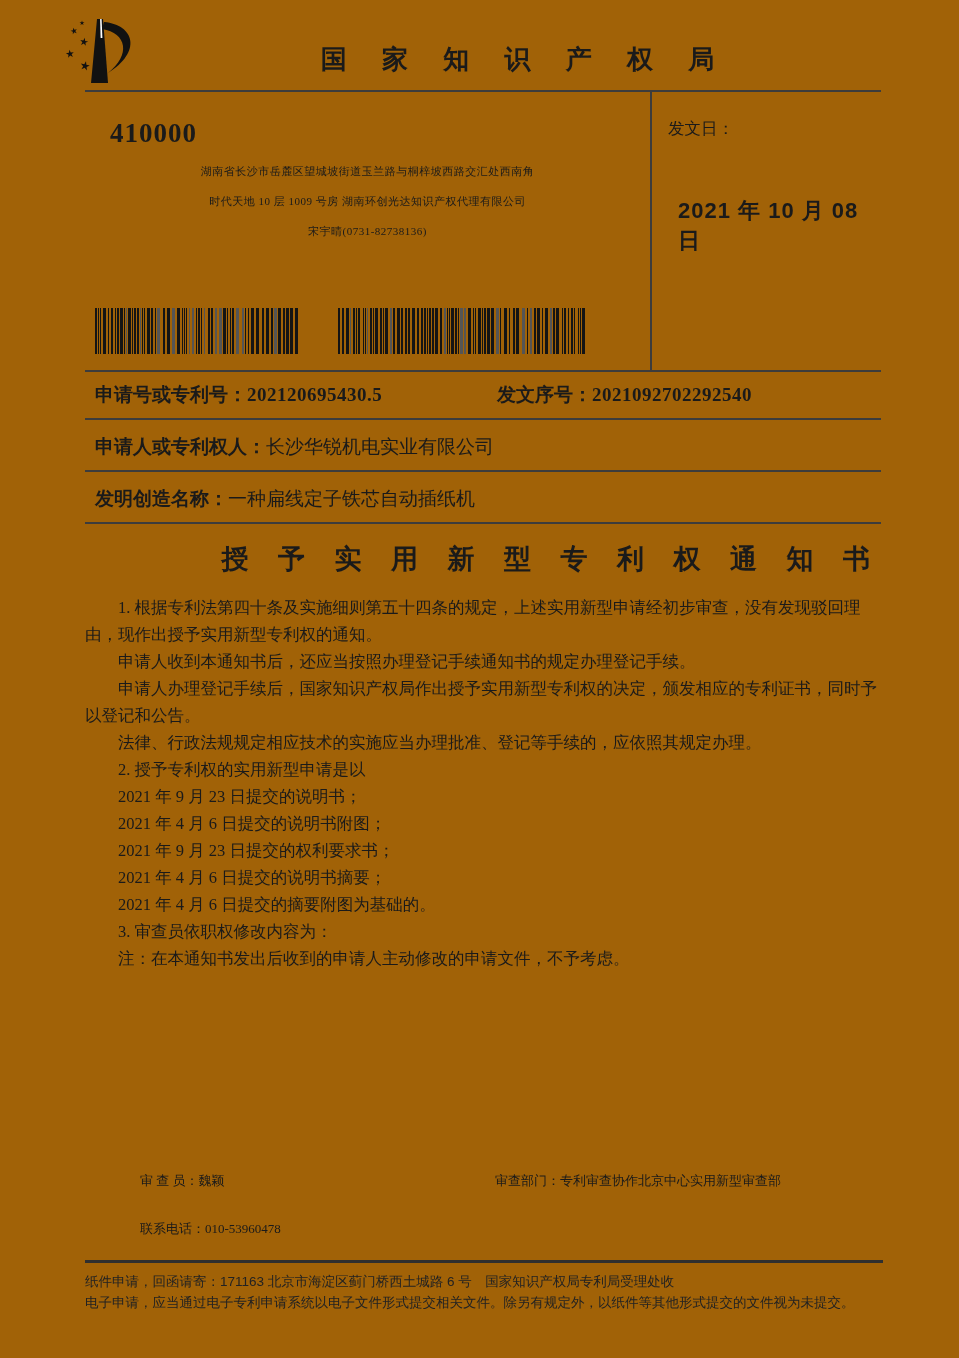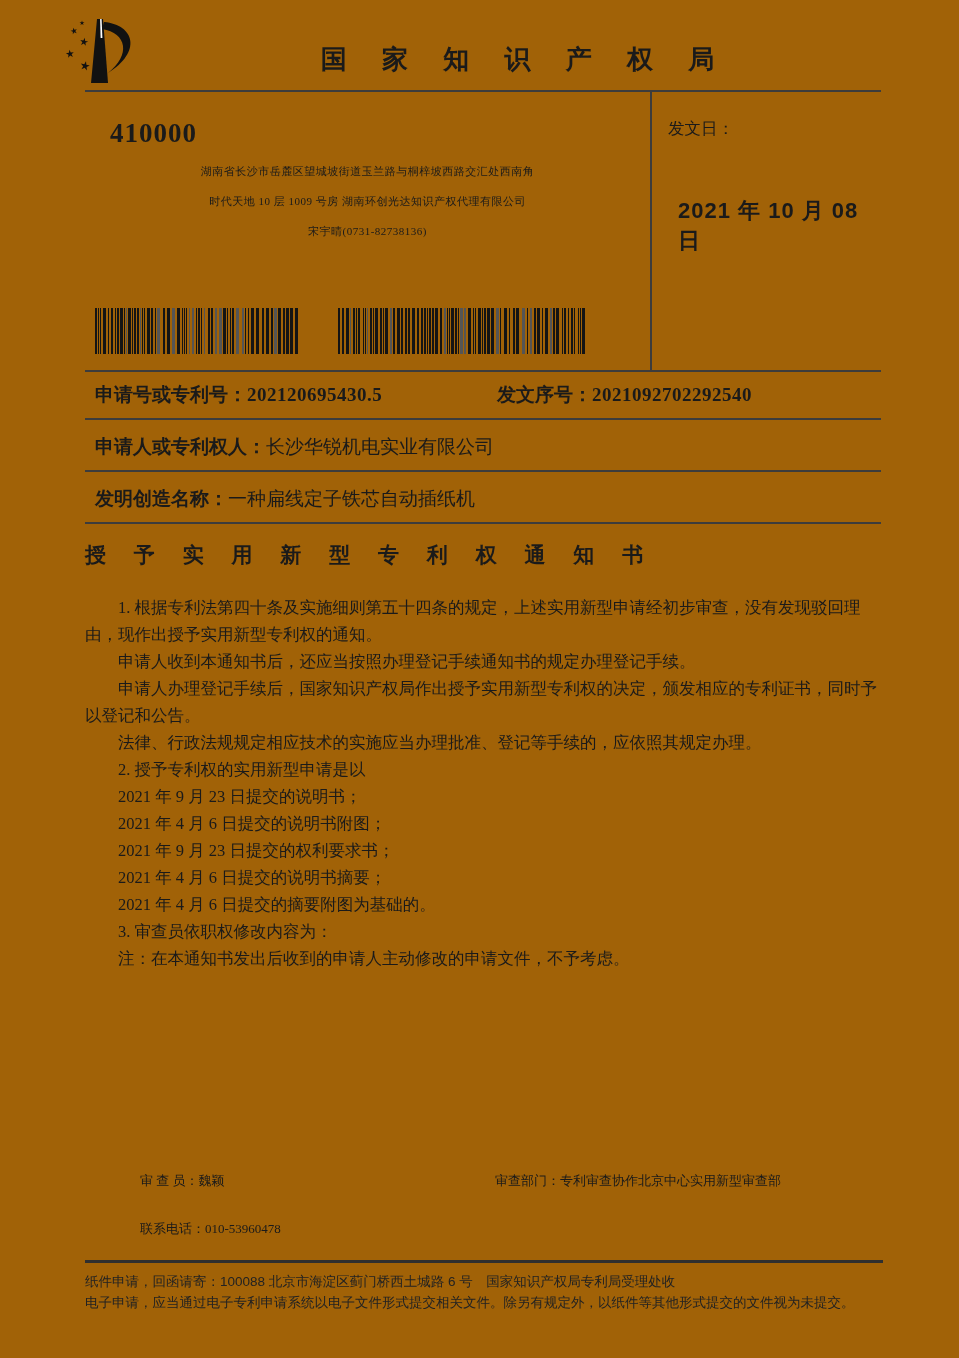--- a/index.html
+++ b/index.html
@@ -43,23 +43,23 @@
   
   .fields{position:absolute;left:85px;top:368px;width:796px;font-size:19px;}
   .field-row{height:50px;border-bottom:2px solid #3c3c3c;position:relative;}
   .fr-label{font-weight:bold;}
   .fg1{position:absolute;left:10px;top:14px;}
   .fg2{position:absolute;left:412px;top:14px;}
   .num{font-weight:bold;letter-spacing:0.5px;}
 
   
   .notice-title{
-    position:absolute;left:85px;top:541px;width:796px;text-align:left;
+    position:absolute;left:85px;top:541px;width:796px;text-align:right;
     font-family:"Liberation Sans","DejaVu Sans",sans-serif;
-    font-weight:bold;font-size:21px;letter-spacing:11px;white-space:nowrap;
+    font-weight:bold;font-size:27px;letter-spacing:11px;white-space:nowrap;
   }
   .body{position:absolute;left:85px;top:594px;width:798px;font-size:16.5px;line-height:27px;}
   .body p{margin:0;text-indent:2em;}
   .sec-gap{margin-top:28px;}
   .s2-item{padding-left:2em;}
 
   
   .signature{position:absolute;left:85px;top:1172px;width:796px;font-size:13px;}
   .sig-row{position:relative;height:28px;}
   .sig-left{position:absolute;left:55px;}
@@ -301,18 +301,18 @@
         <span>审查部门：</span><span>专利审查协作北京中心实用新型审查部</span>
       </span>
     </div>
     <div class="phone-row">
       <span>联系电话：</span><span>010-53960478</span>
     </div>
   </div>
 
   <div class="footer">
     <div class="footer-text">
-      <div>纸件申请，回函请寄：100088 北京市海淀区蓟门桥西土城路 6 号　国家知识产权局专利局受理处收</div>
+      <div>纸件申请，回函请寄：171163 北京市海淀区蓟门桥西土城路 6 号　国家知识产权局专利局受理处收</div>
       <div>电子申请，应当通过电子专利申请系统以电子文件形式提交相关文件。除另有规定外，以纸件等其他形式提交的文件视为未提交。</div>
     </div>
   </div>
 
 </div>
 
 </body></html>

